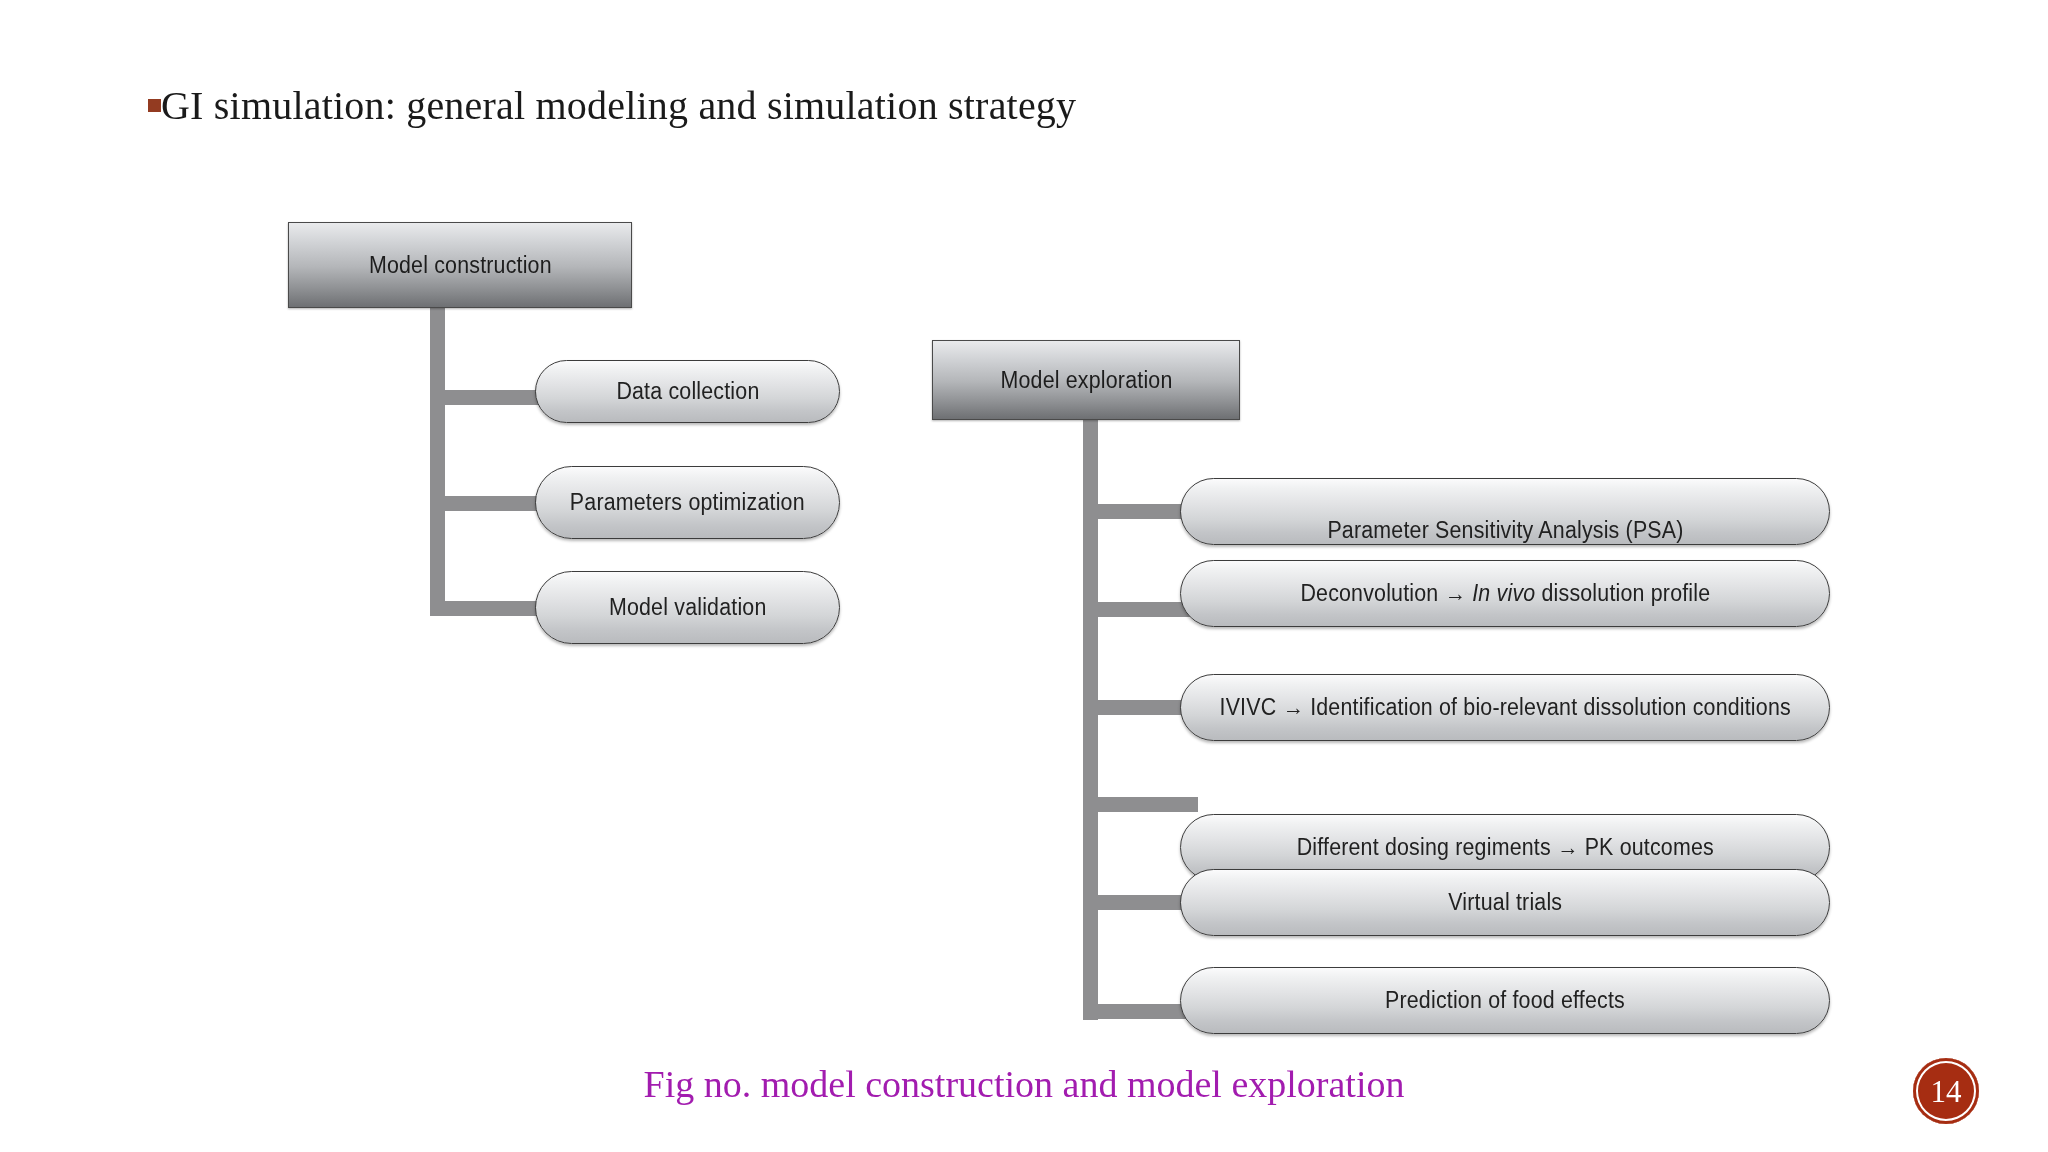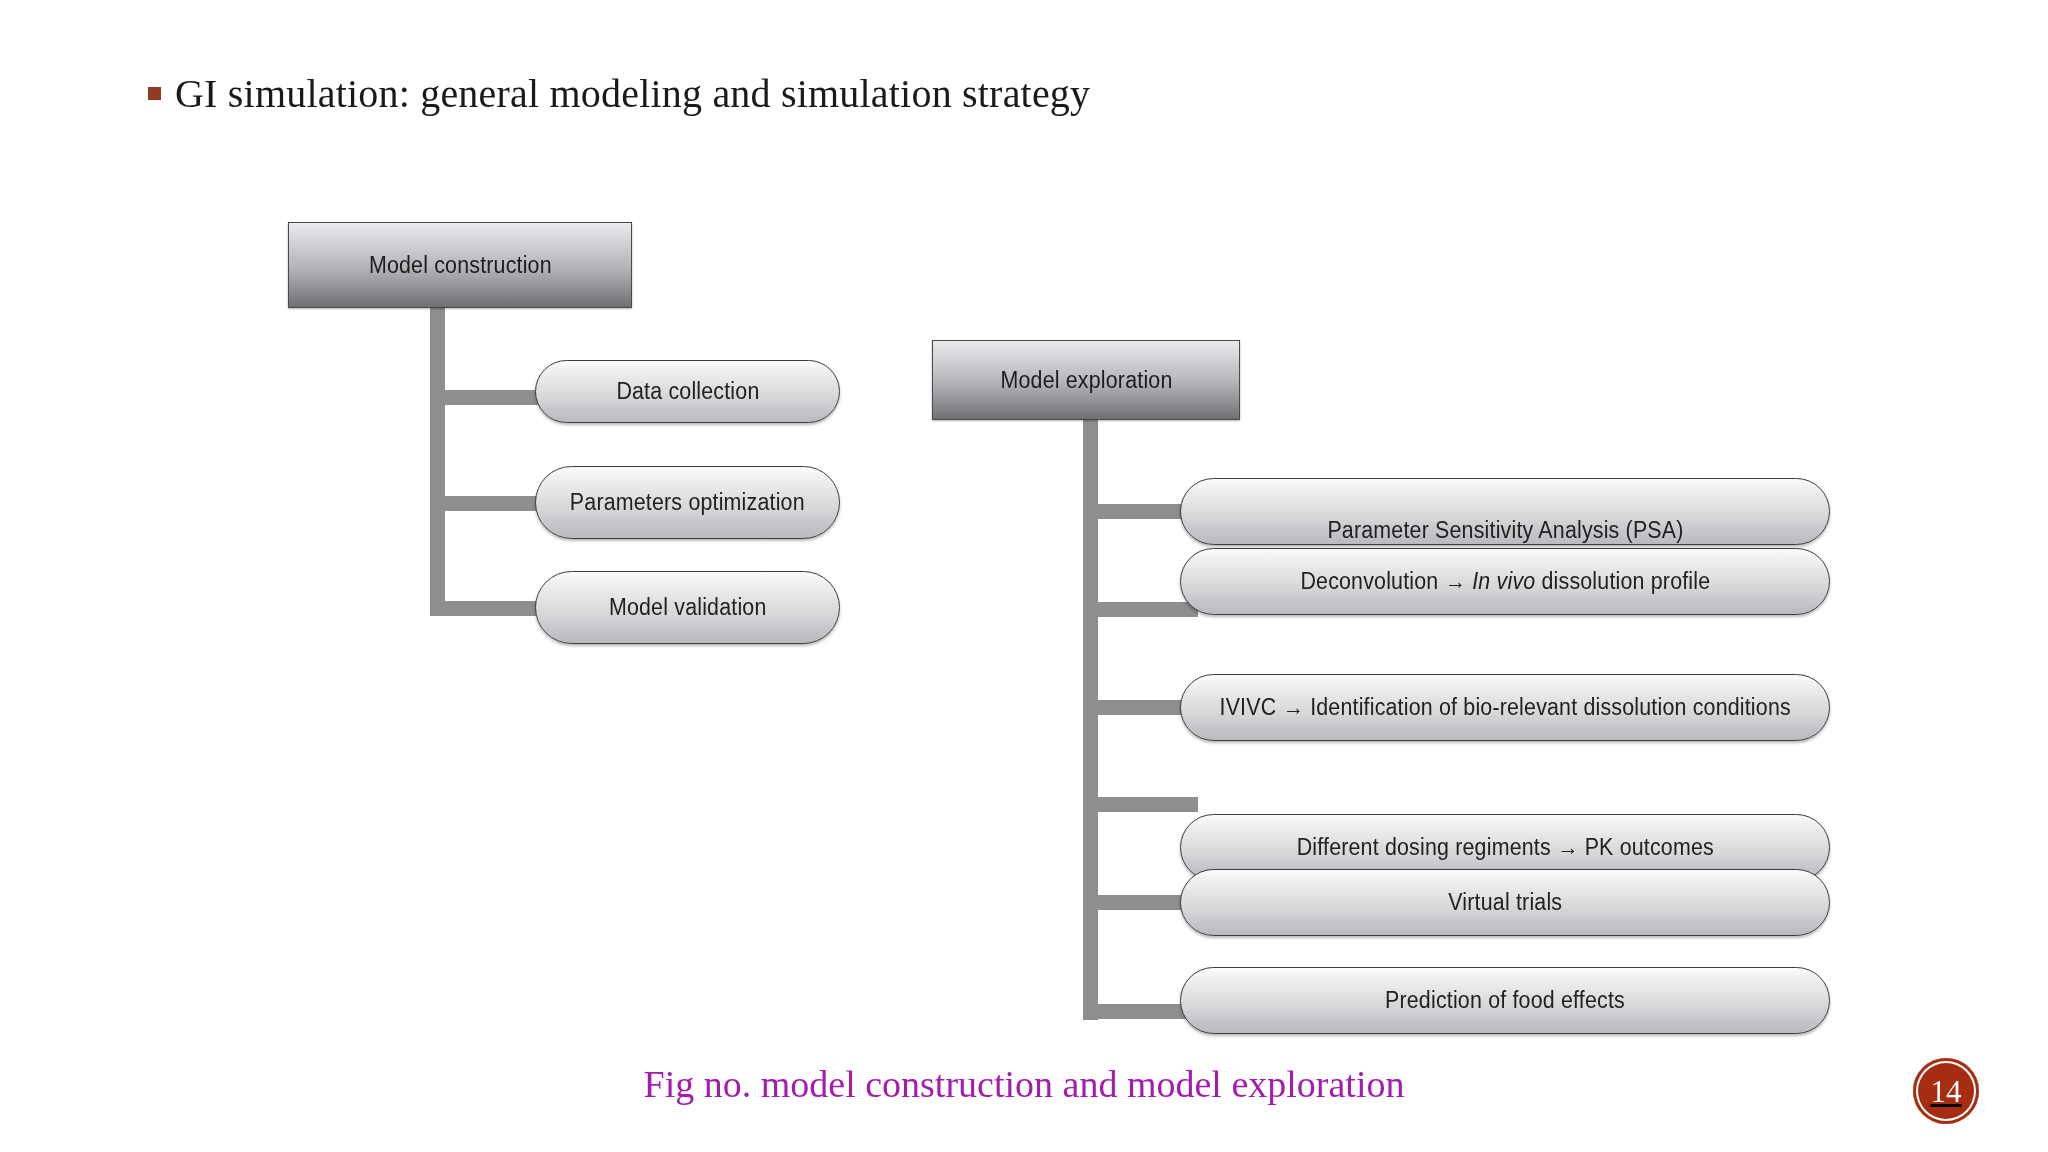--- a/index.html
+++ b/index.html
@@ -12,24 +12,23 @@
     height: 1152px;
     position: relative;
     overflow: hidden;
     font-family: "Liberation Serif", serif;
   }
 
   
   #slide-title {
     position: absolute;
     left: 148px;
-    top: 70px;
+    top: 82px;
     display: flex;
     align-items: baseline;
-    gap: 14px;
   }
   #slide-title .bullet {
     width: 13px;
     height: 13px;
     background: #933b21;
     display: inline-block;
     position: relative;
     top: -7px;
     flex: none;
   }
@@ -135,21 +134,20 @@
     left: 1913px;
     top: 1058px;
     width: 66px;
     height: 66px;
     border-radius: 50%;
     background: #a62d12;
     box-shadow: inset 0 0 0 3px #a62d12, inset 0 0 0 5px #ffffff, inset 0 0 0 7px #a62d12;
     display: flex;
     align-items: center;
     justify-content: center;
-    text-decoration: underline;
   }
   #page-badge .page-num {
     font-family: "Liberation Serif", serif;
     font-size: 31px;
     color: #ffffff;
     line-height: 1;
   }
 </style>
 </head>
 <body>
@@ -194,21 +192,21 @@
     <div class="branch" style="left:1083px; top:1004px; width:115px;"></div>
 
     <div class="node-rect" style="left:932px; top:340px; width:308px; height:80px;justify-content:center;">
       <span class="node-label">Model exploration</span>
     </div>
 
     <div class="node-pill" style="left:1180px; top:478px; width:650px; height:67px;align-items:flex-end;">
       <span class="node-label">Parameter Sensitivity Analysis (PSA)</span>
     </div>
 
-    <div class="node-pill" style="left:1180px; top:548px; width:650px; height:67px;">
+    <div class="node-pill" style="left:1180px; top:560px; width:650px; height:67px;">
       <span class="node-label">
         <span>Deconvolution → </span><span class="em">In vivo</span><span> dissolution profile</span>
       </span>
     </div>
 
     <div class="node-pill" style="left:1180px; top:674px; width:650px; height:67px;">
       <span class="node-label">IVIVC → Identification of bio-relevant dissolution conditions</span>
     </div>
 
     <div class="node-pill" style="left:1180px; top:771px; width:650px; height:67px;margin-top:43px;">

